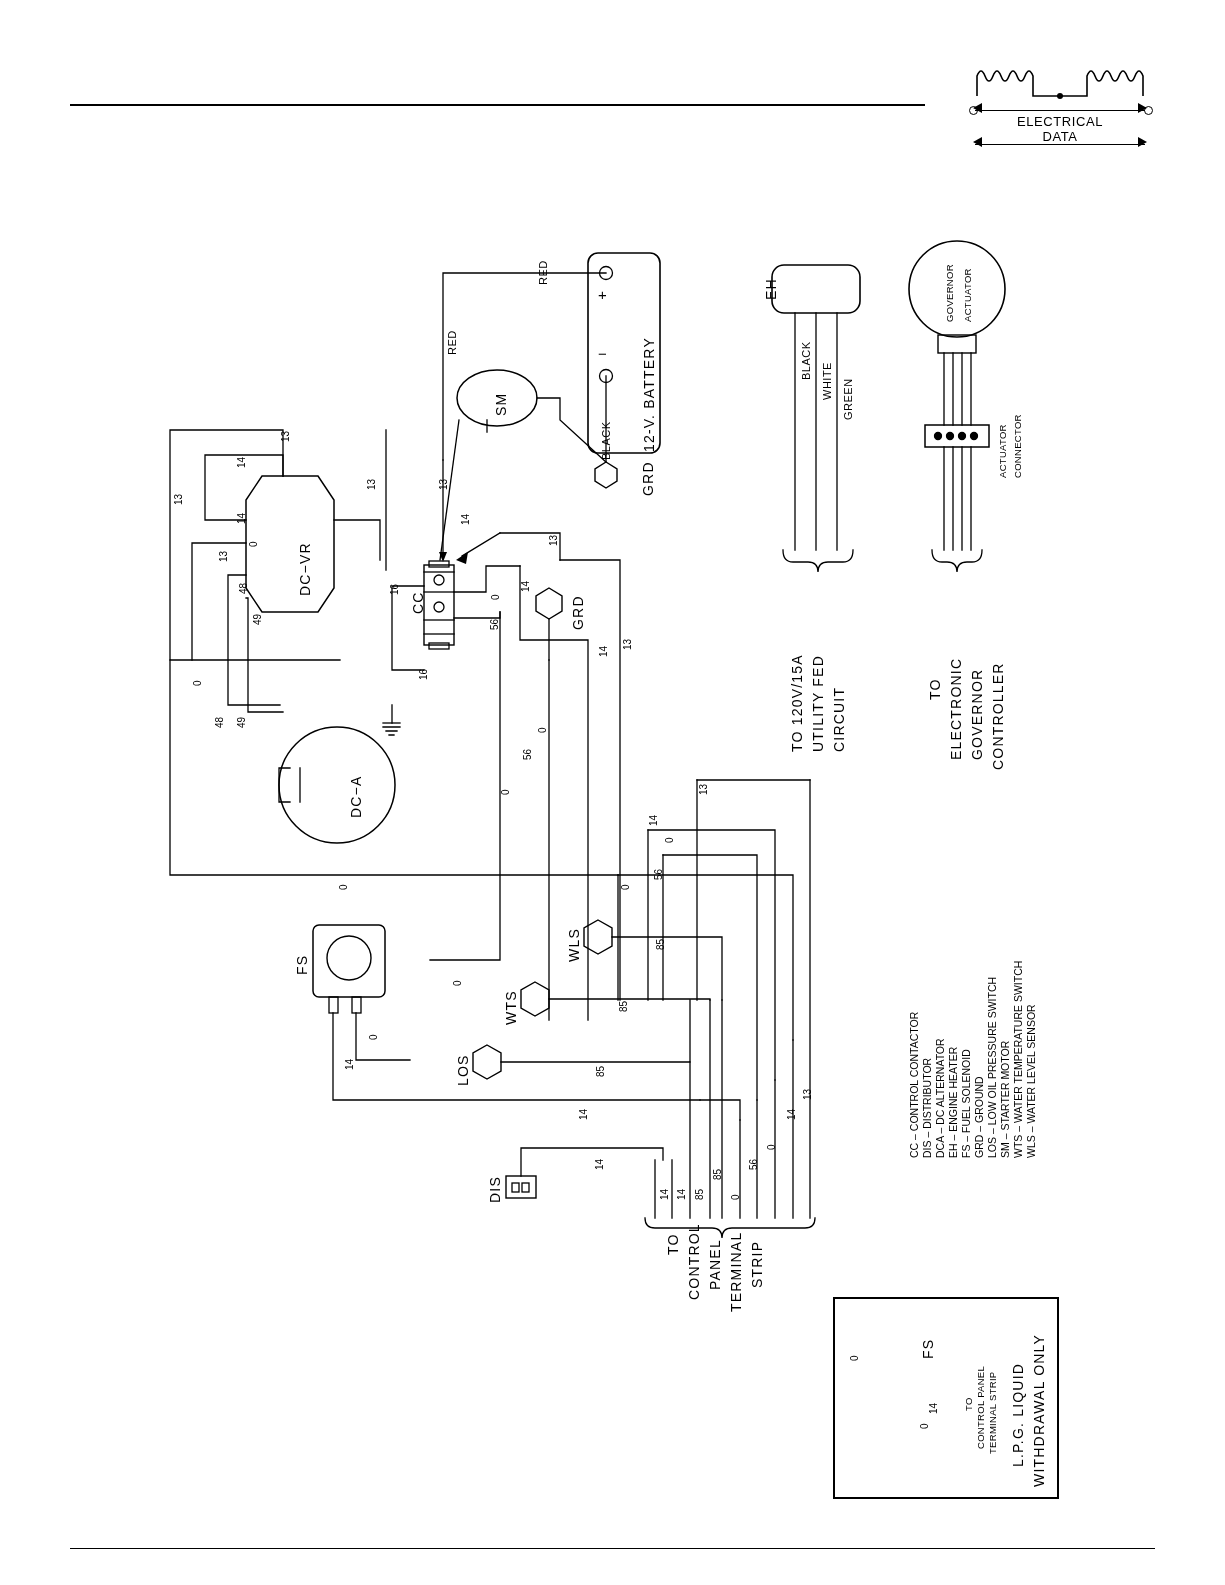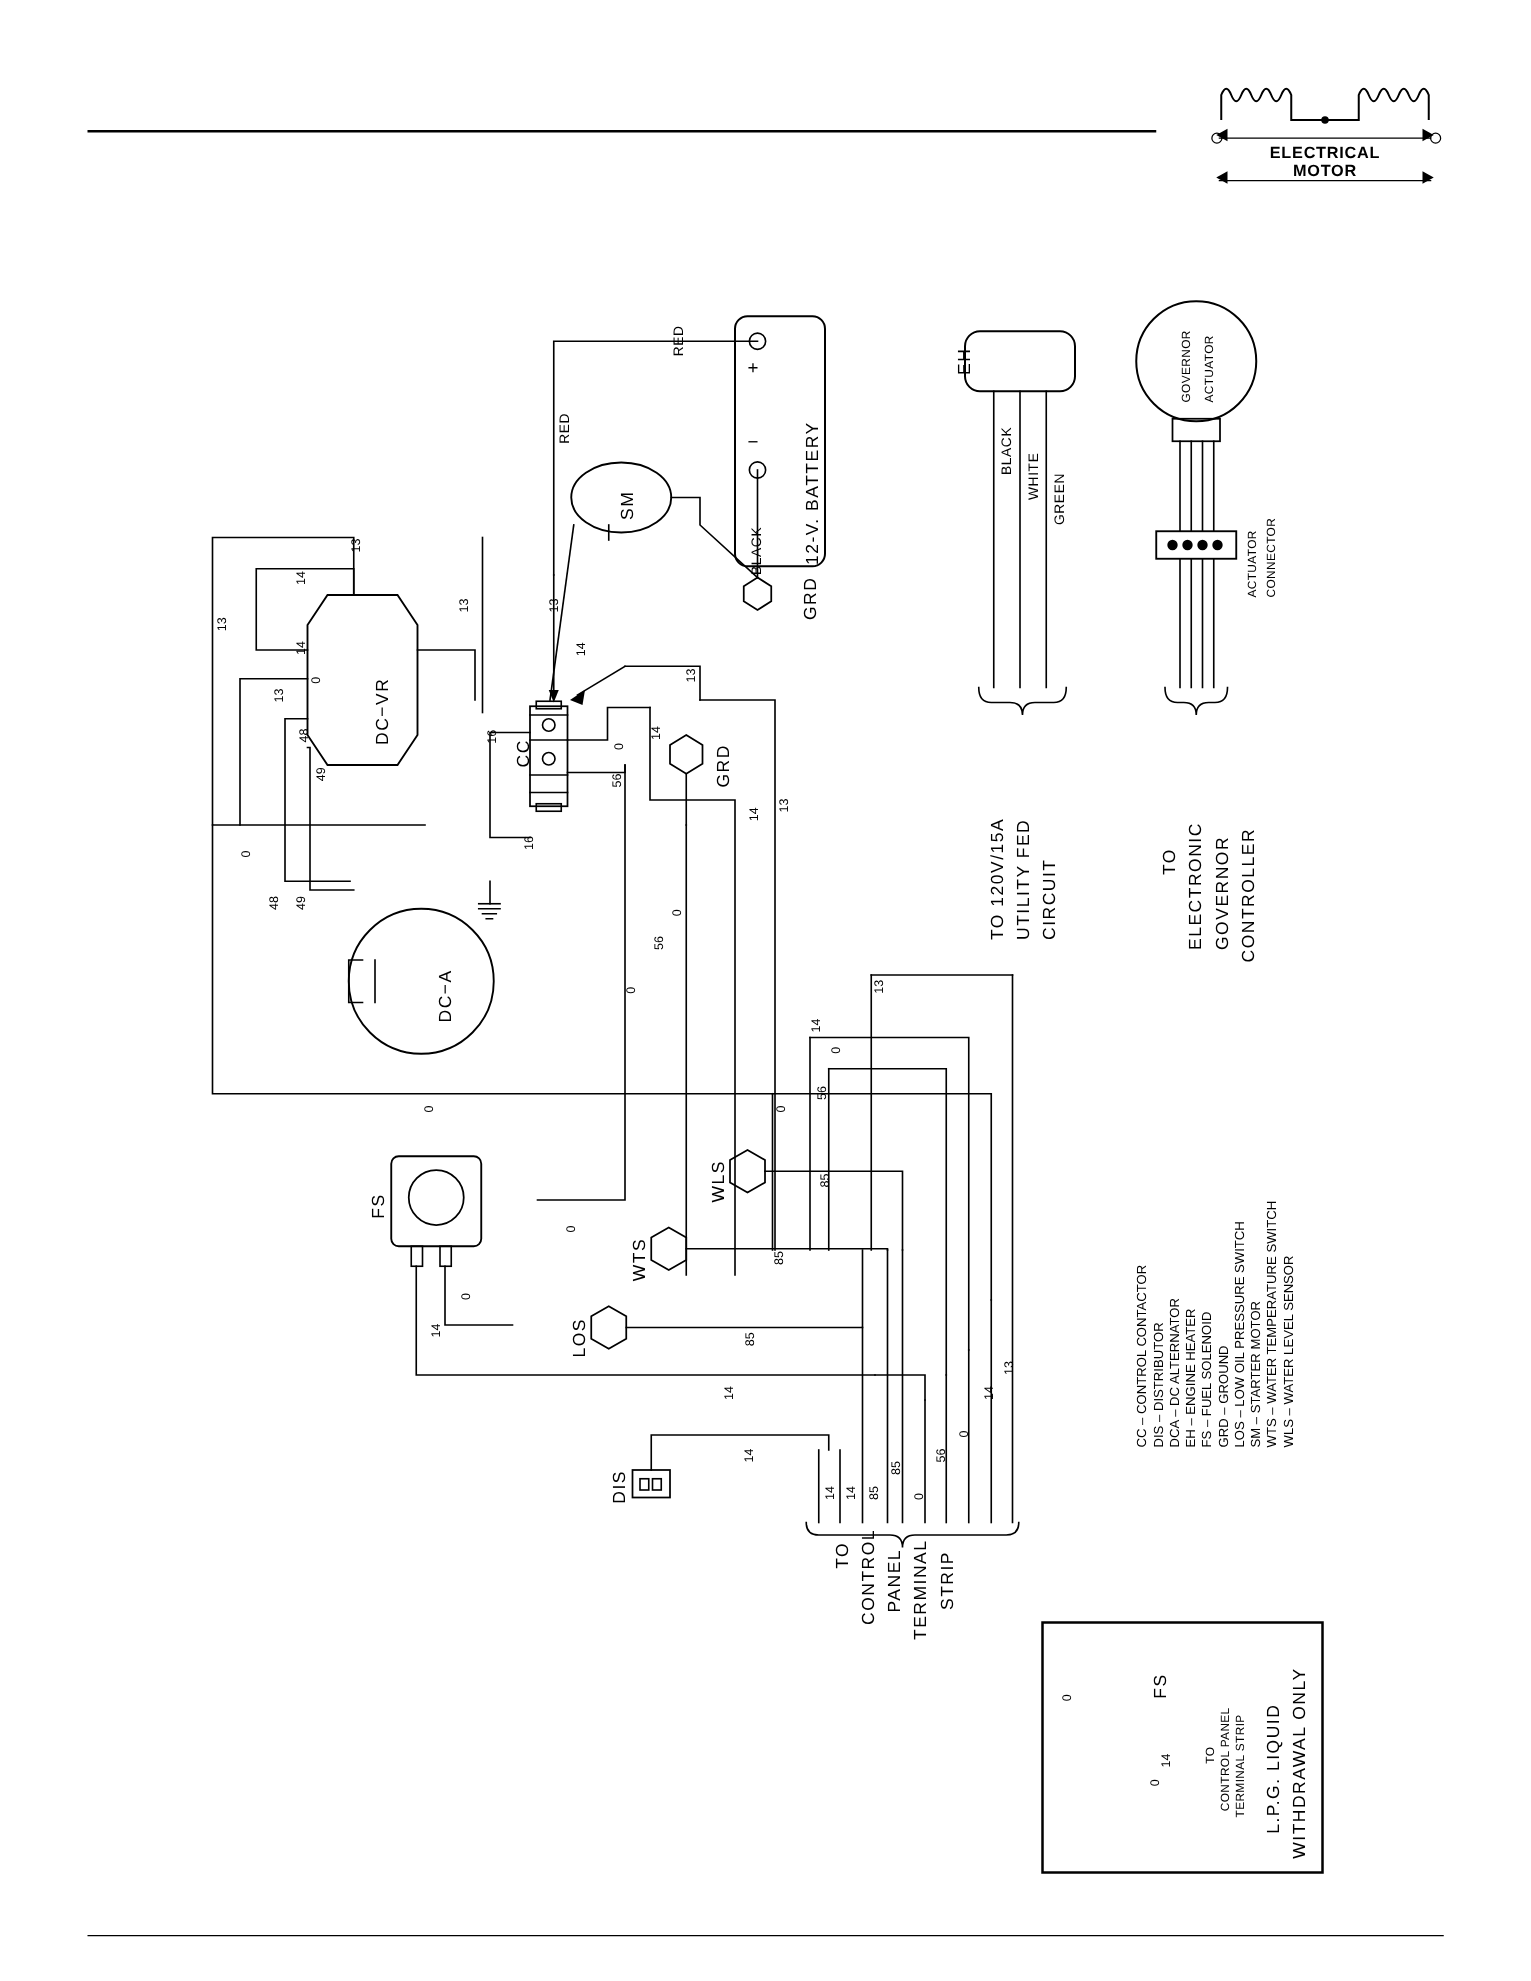--- a/index.html
+++ b/index.html
@@ -37,21 +37,21 @@
   .top-rule {
     left: 70px; top: 104px; width: 855px; height: 0;
     border-top: 2px solid #000;
   }
   
   .ed-box {
     left: 965px; top: 62px; width: 190px; height: 100px;
   }
   .ed-title {
     position: absolute; left: 0; top: 52px; width: 190px;
-    text-align: center; font-size: 13px; font-weight: bold; letter-spacing: 0.6px;
+    text-align: center; font-size: 13px; font-weight: normal; letter-spacing: 0.6px;
     line-height: 15px;
   }
   .ed-line {
     position: absolute; left: 10px; top: 48px; width: 170px; height: 0;
     border-top: 1.4px solid #000;
   }
   .ed-arrow-l, .ed-arrow-r {
     position: absolute; top: 41px; width: 0; height: 0;
     border-top: 5px solid transparent; border-bottom: 5px solid transparent;
   }
@@ -88,21 +88,21 @@
       <path d="M178 34 L178 14 Q174 4 170 14 Q166 24 162 14 Q158 4 154 14 Q150 24 146 14 Q142 4 138 14 Q134 24 130 14 Q126 4 122 14 L122 34 L95 34" fill="none" stroke="#000" stroke-width="1.6"></path>
       <circle cx="95" cy="34" r="3" fill="#000"></circle>
     </svg>
     <div class="ed-term" style="left:4px; top:44px;"></div>
     <div class="ed-term" style="left:179px; top:44px;"></div>
     <div class="ed-line"></div>
     <div class="ed-arrow-l"></div>
     <div class="ed-arrow-r"></div>
     <div class="ed-title">
       <span>ELECTRICAL</span><br>
-      <span>MOTOR</span>
+      <span>DATA</span>
     </div>
     <div class="ed-line2"></div>
     <div class="ed-arrow-l2"></div>
     <div class="ed-arrow-r2"></div>
   </div>
 
   <svg id="wires" width="1225" height="1585">
     <g fill="none" stroke="#000" stroke-width="1.3" stroke-linecap="square">
 
       <rect x="588" y="253" width="72" height="200" rx="10" stroke-width="1.6"></rect>

